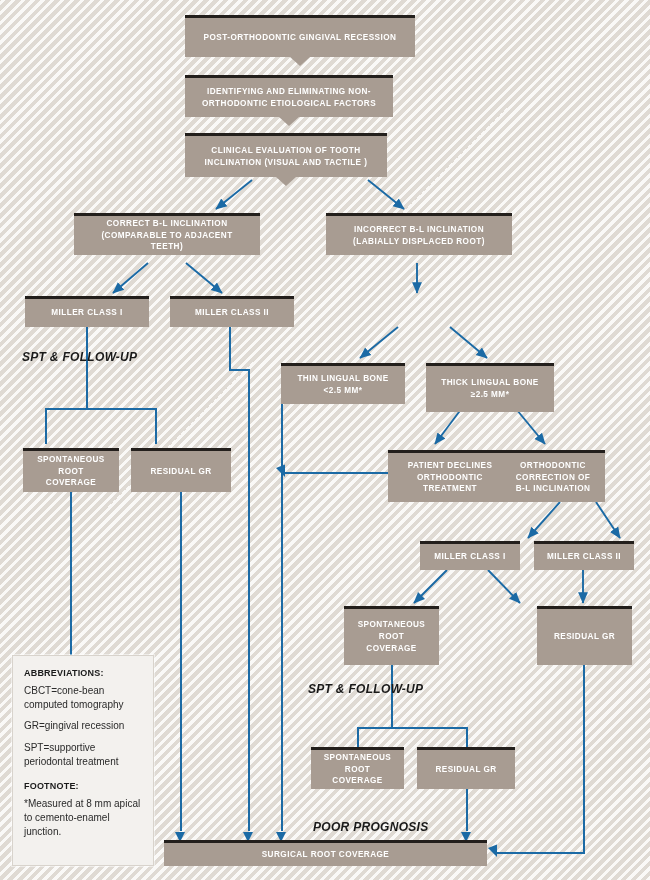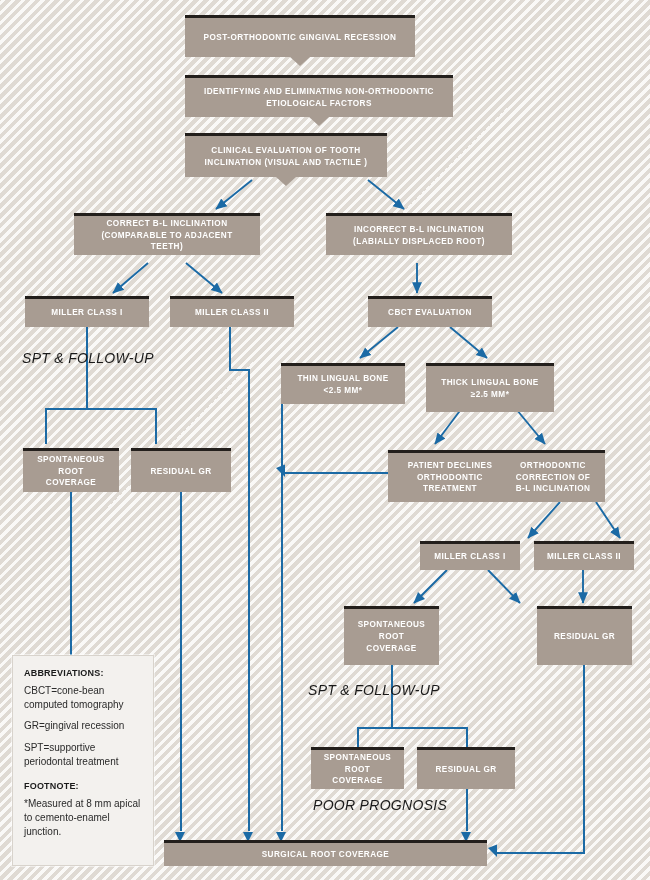--- a/index.html
+++ b/index.html
@@ -55,22 +55,22 @@
   }
   
   .ln{position:absolute;background:#1b6aa5;z-index:3;}
   .vl{width:2px;}
   .hl{height:2px;}
   svg.arrows{position:absolute;left:0;top:0;width:650px;height:880px;z-index:4;overflow:visible;pointer-events:none;}
   
   .ital{
     position:absolute;
     font-style:italic;
-    font-weight:400;
-    font-size:14px;
+    font-weight:700;
+    font-size:12px;
     letter-spacing:.3px;
     color:#1a1a1a;
     white-space:nowrap;
     z-index:6;
   }
   
   #legend{
     position:absolute;
     left:12px;top:655px;
     width:142px;
@@ -177,21 +177,21 @@
       <path d="M461,748 L471,748 L466,758 Z"></path>
 
       <path d="M488,848 L497,844.5 L497,857 Z"></path>
     </g>
   </svg>
 
   <div class="box notch" style="left:185px;top:15px;width:230px;height:42px;">
     <span class="txt">POST-ORTHODONTIC GINGIVAL RECESSION</span>
   </div>
 
-  <div class="box notch" style="left:185px;top:75px;width:268px;height:42px;">
+  <div class="box notch" style="left:185px;top:75px;width:208px;height:42px;">
     <span class="txt">IDENTIFYING AND ELIMINATING NON-ORTHODONTIC ETIOLOGICAL FACTORS</span>
   </div>
 
   <div class="box notch" style="left:185px;top:133px;width:202px;height:44px;">
     <span class="txt">CLINICAL EVALUATION OF TOOTH INCLINATION (VISUAL AND TACTILE )</span>
   </div>
 
   <div class="box" style="left:74px;top:213px;width:186px;height:42px;">
     <span class="txt">CORRECT B-L INCLINATION (COMPARABLE TO ADJACENT TEETH)</span>
   </div>
@@ -201,23 +201,20 @@
   </div>
 
   <div class="box" style="left:25px;top:296px;width:124px;height:31px;">
     <span class="txt">MILLER CLASS I</span>
   </div>
 
   <div class="box" style="left:170px;top:296px;width:124px;height:31px;">
     <span class="txt">MILLER CLASS II</span>
   </div>
 
-  <div class="box" style="left:368px;top:296px;width:124px;height:31px;">
-    <span class="txt">CBCT EVALUATION</span>
-  </div>
 
   <div class="box" style="left:281px;top:363px;width:124px;height:41px;">
     <span class="txt">THIN LINGUAL BONE &lt;2.5 MM*</span>
   </div>
 
   <div class="box" style="left:426px;top:363px;width:128px;height:49px;">
     <span class="txt">THICK LINGUAL BONE ≥2.5 MM*</span>
   </div>
 
   <div class="box" style="left:23px;top:448px;width:96px;height:44px;">
@@ -259,21 +256,21 @@
   <div class="box" style="left:417px;top:747px;width:98px;height:42px;">
     <span class="txt">RESIDUAL GR</span>
   </div>
 
   <div class="box" style="left:164px;top:840px;width:323px;height:26px;">
     <span class="txt">SURGICAL ROOT COVERAGE</span>
   </div>
 
   <div class="ital" style="left:22px;top:350px;">SPT &amp; FOLLOW-UP</div>
   <div class="ital" style="left:308px;top:682px;">SPT &amp; FOLLOW-UP</div>
-  <div class="ital" style="left:313px;top:797px;text-align:center;">POOR PROGNOSIS</div>
+  <div class="ital" style="left:313px;top:820px;text-align:center;">POOR PROGNOSIS</div>
 
   <div id="legend">
     <h4>ABBREVIATIONS:</h4>
     <p>CBCT=cone-bean computed tomography</p>
     <p>GR=gingival recession</p>
     <p>SPT=supportive periodontal treatment</p>
     <h4 class="second">FOOTNOTE:</h4>
     <p class="last">*Measured at 8 mm apical to cemento-enamel junction.</p>
   </div>
 

